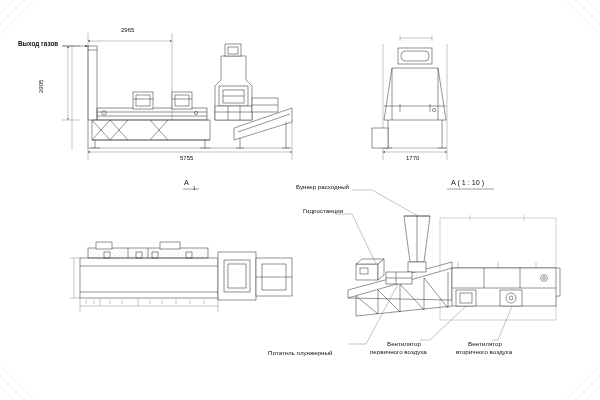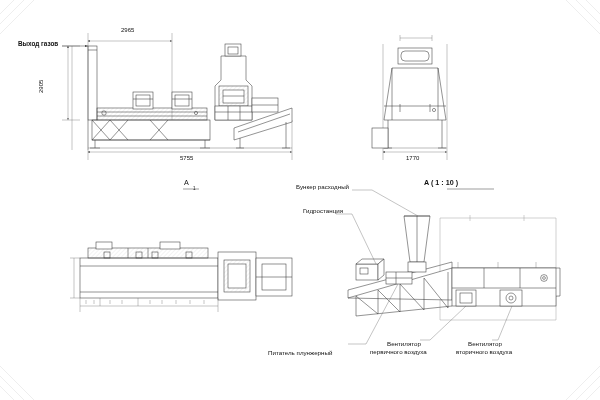--- a/index.html
+++ b/index.html
@@ -323,21 +323,21 @@
 
   <div class="lbl dim rot" style="left:38px;top:93px;">2905</div>
 
   <div class="lbl dim" style="left:180px;top:155px;">5755</div>
 
   <div class="lbl viewname" style="left:184px;top:179px;">A</div>
   <div class="lbl" style="left:193px;top:186px;font-size:4.6px;">1</div>
 
   <div class="lbl dim" style="left:406px;top:155px;">1770</div>
 
-  <div class="lbl viewname" style="left:424px;top:179px;font-weight:bold;">A ( 1 : 10 )</div>
+  <div class="lbl viewname" style="left:451px;top:179px;">A ( 1 : 10 )</div>
 
   <div class="lbl" style="left:296px;top:183px;">Бункер расходный</div>
 
   <div class="lbl" style="left:303px;top:207px;">Гидростанция</div>
 
   <div class="lbl" style="left:268px;top:349px;">Питатель плунжерный</div>
 
   <div class="lbl" style="left:387px;top:340px;">Вентилятор</div>
   <div class="lbl" style="left:370px;top:348px;">первичного воздуха</div>
 

